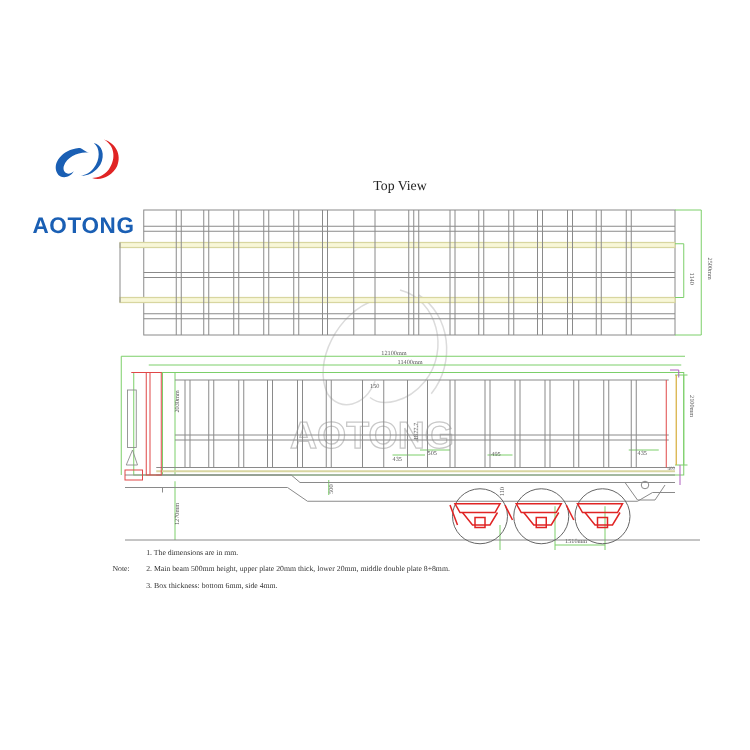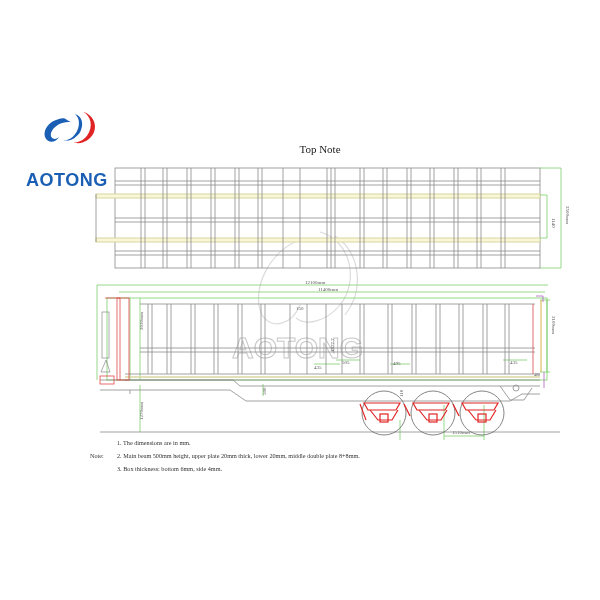--- a/index.html
+++ b/index.html
@@ -14,21 +14,21 @@
 </head>
 <body>
 
 <svg class="logo" viewBox="0 0 110 90" width="110" height="60" style="top:105px;height:60px;">
   <path d="M40 20 C20 22 8 38 14 50 C18 58 30 56 34 48 C28 54 20 50 22 42 C26 30 42 24 52 26 C44 22 44 20 40 20 Z" fill="#1a5fb4"></path>
   <path d="M58 14 C66 20 66 34 58 44 C52 52 44 54 40 52 C48 56 60 50 66 40 C72 28 68 16 58 14 Z" fill="#1a5fb4"></path>
   <path d="M70 10 C82 16 86 32 76 46 C70 54 62 56 56 56 C66 60 80 54 86 42 C92 28 84 14 70 10 Z" fill="#e02424"></path>
 </svg>
 <div class="brand">AOTONG</div>
 
-<div class="title">Top Note</div>
+<div class="title">Top View</div>
 
 <svg class="draw" width="600" height="600" viewBox="0 0 600 600">
 
   <g opacity="0.35" stroke="#9a9a9a" fill="none" stroke-width="1.2">
     <path d="M300 240 C270 250 250 290 262 315 C272 330 292 325 300 305"></path>
     <path d="M320 232 C350 240 360 280 340 305 C326 322 306 326 296 318"></path>
     <path d="M335 236 C360 252 365 290 345 315"></path>
   </g>
   <text x="232" y="358" font-family="Liberation Sans, sans-serif" font-size="30" font-weight="bold" fill="none" stroke="#c8c8c8" stroke-width="1">AOTONG</text>
 

